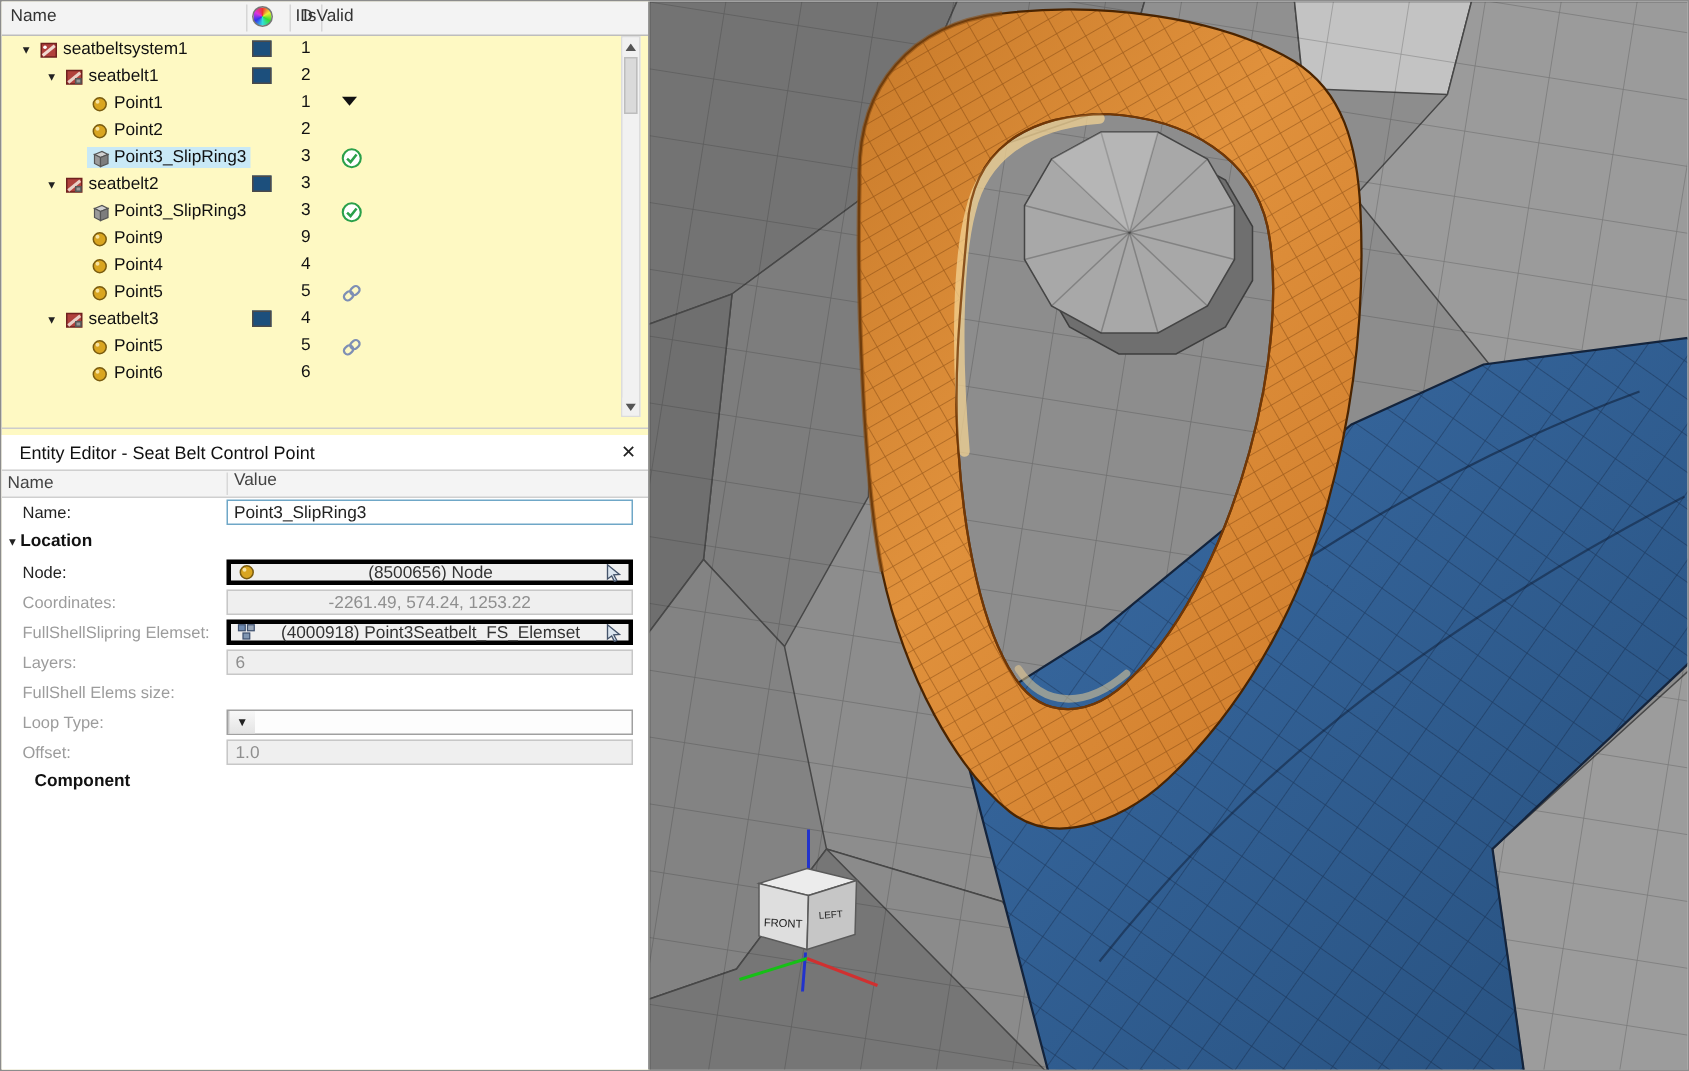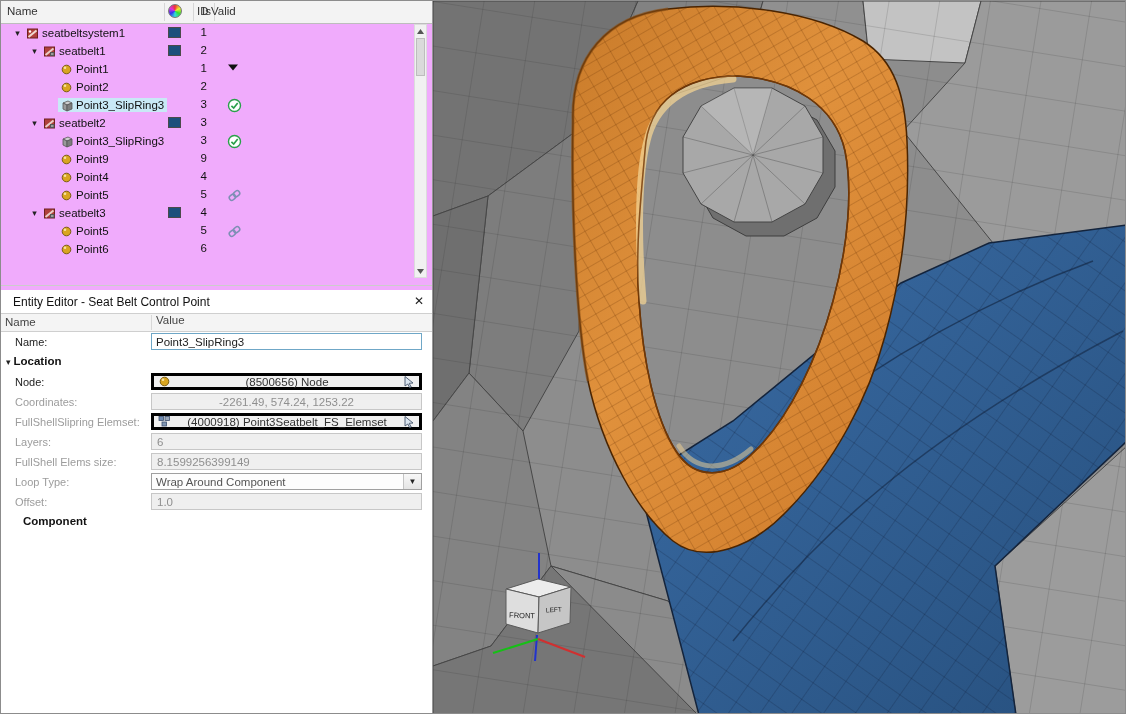--- a/index.html
+++ b/index.html
@@ -1,18 +1,18 @@
 <!DOCTYPE html>
 <html><head>
 <meta charset="utf-8">
 <style>
   html,body{margin:0;padding:0;background:#fff;font-family:"Liberation Sans",sans-serif;-webkit-font-smoothing:antialiased;}
   #app{position:relative;width:1126px;height:714px;overflow:hidden;border:1px solid #8c8c8c;box-sizing:border-box;display:flex;background:#fff;}
   
-  #left-panel{position:relative;width:432px;height:714px;background:#f0abfc;border-right:1px solid #979797;box-sizing:border-box;flex:none;}
+  #left-panel{position:relative;width:432px;height:714px;background:#fef9c3;border-right:1px solid #979797;box-sizing:border-box;flex:none;}
   .tree-header{position:relative;height:22px;background:#f3f3f3;border-bottom:1px solid #bdbdbd;font-size:11.5px;color:#333;}
   .th-name{position:absolute;left:6px;top:4px;}
   .th-id{position:absolute;left:196px;top:4px;}
   .th-isvalid{position:absolute;left:201px;top:4px;}
   .th-sep{position:absolute;top:2px;bottom:2px;width:1px;background:#d6d6d6;}
   .color-wheel{position:absolute;left:167px;top:3px;width:14px;height:14px;border-radius:50%;border:1px solid #777;
     background:conic-gradient(#e33,#ee3,#3d3,#3dd,#33e,#d3d,#e33);box-sizing:border-box;}
   #tree-rows{position:absolute;top:23px;left:0;right:20px;}
   .tree-row{position:relative;height:18px;display:flex;align-items:center;font-size:11.5px;color:#111;white-space:nowrap;}
   .indent{display:inline-block;height:1px;flex:none;}
@@ -351,29 +351,25 @@
             </div>
           </div>
           <div class="ee-row">
             <span class="ee-label gray">Layers:</span>
             <div class="ee-value">
               <div class="v-ro">6</div>
             </div>
           </div>
           <div class="ee-row">
             <span class="ee-label gray">FullShell Elems size:</span>
-            <div class="ee-value">
-              <div class="v-ro">8.1599256399149</div>
-            </div>
           </div>
           <div class="ee-row">
             <span class="ee-label gray">Loop Type:</span>
             <div class="ee-value">
               <div class="v-dd">
-                <span class="dd-text">Wrap Around Component</span>
                 <span class="dd-btn">▼</span>
               </div>
             </div>
           </div>
           <div class="ee-row">
             <span class="ee-label gray">Offset:</span>
             <div class="ee-value">
               <div class="v-ro">1.0</div>
             </div>
           </div>

